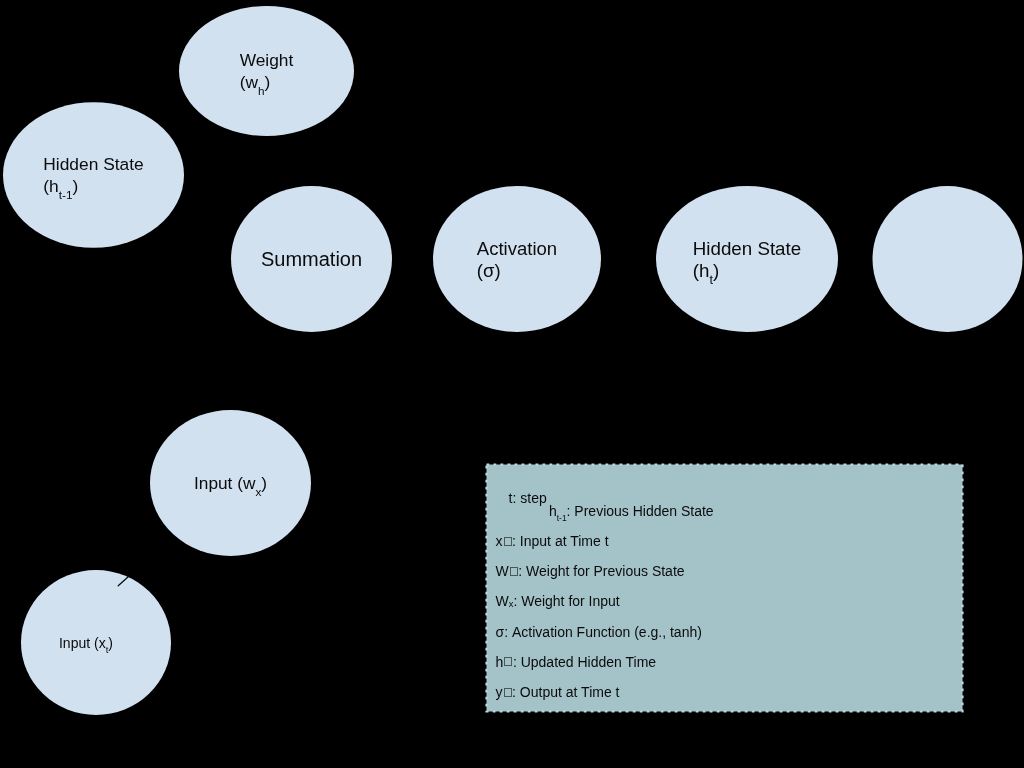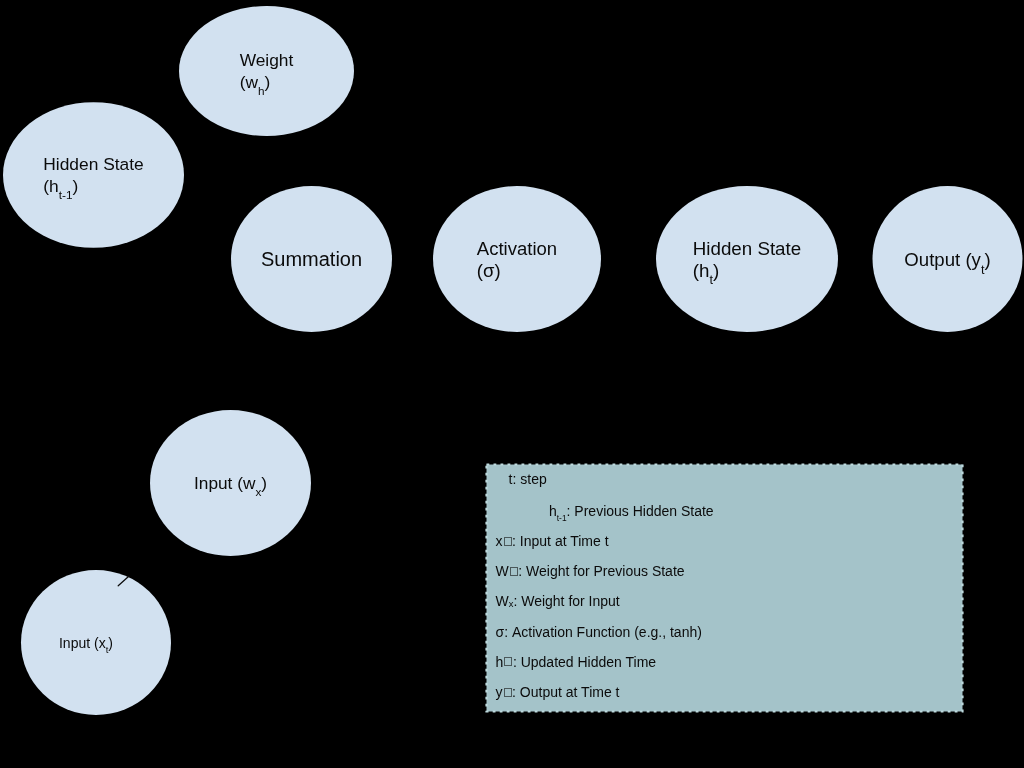--- a/index.html
+++ b/index.html
@@ -51,34 +51,31 @@
   </div>
 
   <div class="node" style="left:433px;top:186px;width:168px;height:146px;font-size:18.53px;">
     <span class="lbl"><span>Activation</span><br><span>(σ)</span></span>
   </div>
 
   <div class="node" style="left:656px;top:186px;width:182px;height:146px;font-size:18.76px;">
     <span class="lbl"><span>Hidden State</span><br><span>(h</span><sub>t</sub><span>)</span></span>
   </div>
 
-  <div class="node" style="left:872.5px;top:186px;width:150px;height:146px;font-size:18.63px;">
-    <span class="lbl"><span>Output (y</span><sub>t</sub><span>)</span></span>
-  </div>
 
   <div class="node" style="left:150px;top:410px;width:161px;height:146px;font-size:17.25px;">
     <span class="lbl"><span>Input (w</span><sub>x</sub><span>)</span></span>
   </div>
 
   <div class="node" style="left:11px;top:570px;width:150px;height:145px;font-size:14px;">
     <span class="lbl"><span>Input (x</span><sub>t</sub><span>)</span></span>
   </div>
 
   <div id="legend-text" style="position:absolute;left:486px;top:464px;width:477px;height:248px;">
-      <div class="legrow" style="left: 9.6px; top: 8px; padding-left: 13px;"><span>t</span><span>: step</span></div>
+      <div class="legrow" style="left: 9.6px; top: 27px; padding-left: 13px;"><span>t</span><span>: step</span></div>
       <div class="legrow" style="left: 21px; top: 40.03px; margin-left: 42px;"><span>h</span><sub>t-1</sub><span>: Previous Hidden State</span></div>
       <div class="legrow" style="left: 9.6px; top: 70.16px;"><span>x</span><span class="tofu"></span><span>: Input at Time t</span></div>
       <div class="legrow" style="left: 9.6px; top: 100.29px;"><span>W</span><span class="tofu"></span><span>: Weight for Previous State</span></div>
       <div class="legrow" style="left: 9.6px; top: 130.42px;"><span>W</span><span>ₓ</span><span>: Weight for Input</span></div>
       <div class="legrow" style="left: 9.6px; top: 160.55px;"><span>σ</span><span>: Activation Function (e.g., tanh)</span></div>
       <div class="legrow" style="left: 9.6px; top: 190.68px;"><span>h</span><span class="tofu"></span><span>: Updated Hidden Time</span></div>
       <div class="legrow" style="left: 9.6px; top: 220.81px;"><span>y</span><span class="tofu"></span><span>: Output at Time t</span></div>
     </div>
 
 </div>

